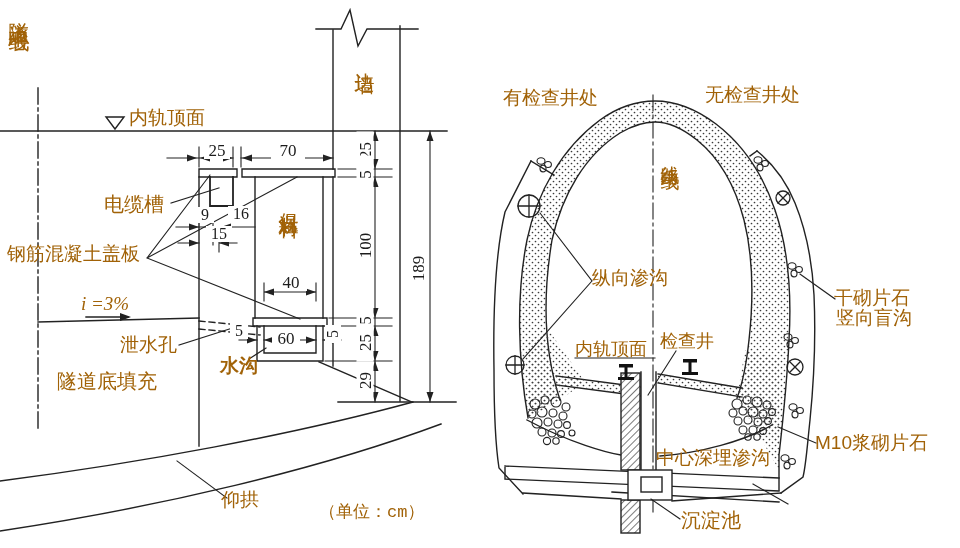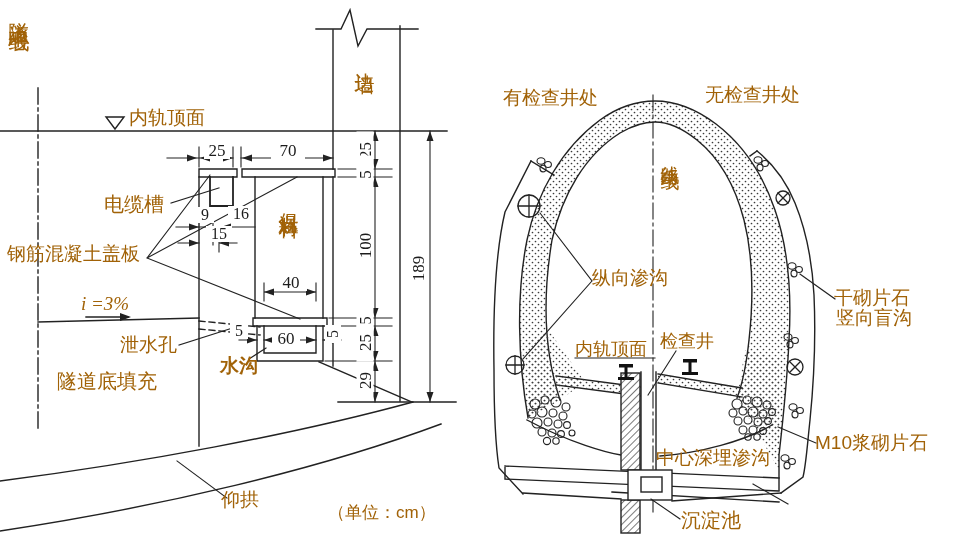--- a/index.html
+++ b/index.html
@@ -250,21 +250,21 @@
   <div class="lbl" style="left:129px;top:108px;">内轨顶面</div>
   <div class="lbl vert" style="left:354px;top:57px;font-size:20px;">边墙</div>
   <div class="lbl" style="left:104px;top:194px;font-size:20px;">电缆槽</div>
   <div class="lbl" style="left:7px;top:244px;">钢筋混凝土盖板</div>
   <div class="lbl vert" style="left:278px;top:197px;font-size:20px;">保温材料</div>
   <div class="lbl slope-lbl" style="left:81px;top:294px;">i =3%</div>
   <div class="lbl" style="left:120px;top:335px;">泄水孔</div>
   <div class="lbl" style="left:57px;top:371px;font-size:20px;">隧道底填充</div>
   <div class="lbl" style="left:220px;top:356px;font-weight:bold;">水沟</div>
   <div class="lbl" style="left:221px;top:490px;">仰拱</div>
-  <div class="lbl" style="left:328px;top:504px;font-size:17px;">（单位：cm）</div>
+  <div class="lbl" style="left:319px;top:504px;font-size:17px;font-family:Liberation Mono, monospace;">（单位：cm）</div>
 
   <div class="dim" style="left:204px;top:142px;width:24px;">25</div>
   <div class="dim" style="left:271px;top:142px;width:32px;">70</div>
   <div class="dim" style="left:196px;top:207px;width:16px;font-size:16px;">9</div>
   <div class="dim" style="left:228px;top:206px;width:24px;font-size:16px;">16</div>
   <div class="dim" style="left:206px;top:226px;width:24px;font-size:16px;">15</div>
   <div class="dim" style="left:275px;top:274px;width:30px;">40</div>
   <div class="dim" style="left:230px;top:323px;width:16px;font-size:16px;">5</div>
   <div class="dim" style="left:272px;top:330px;width:26px;">60</div>
   <div class="dim rot" style="left:324px;top:326px;width:16px;font-size:16px;">5</div>

